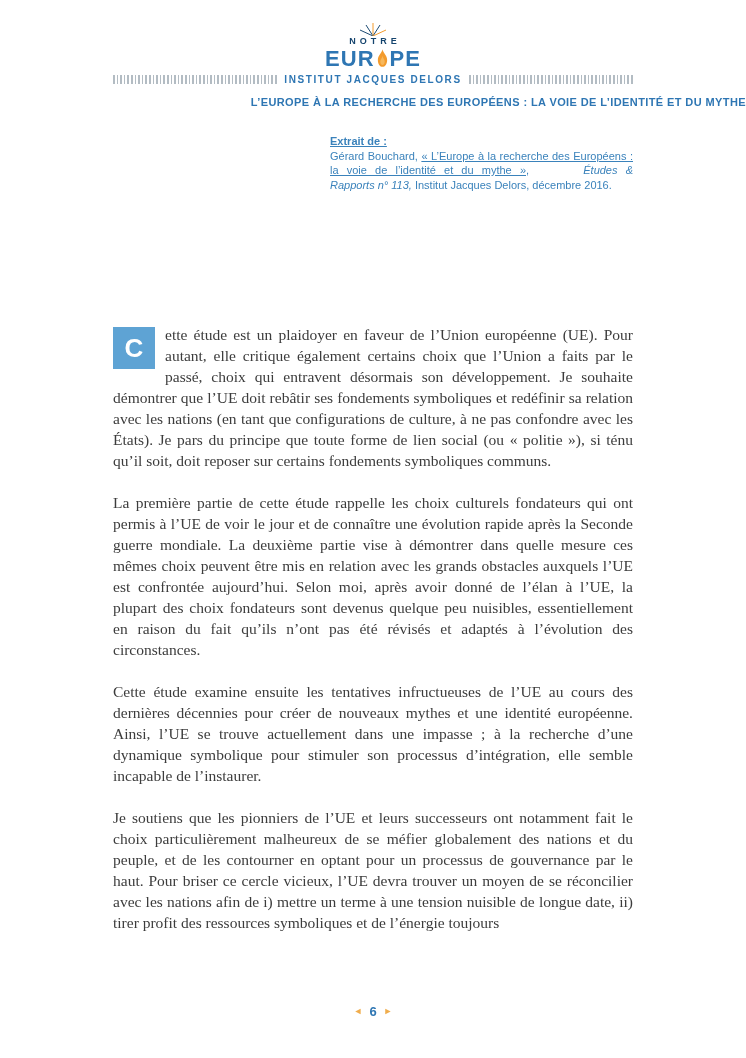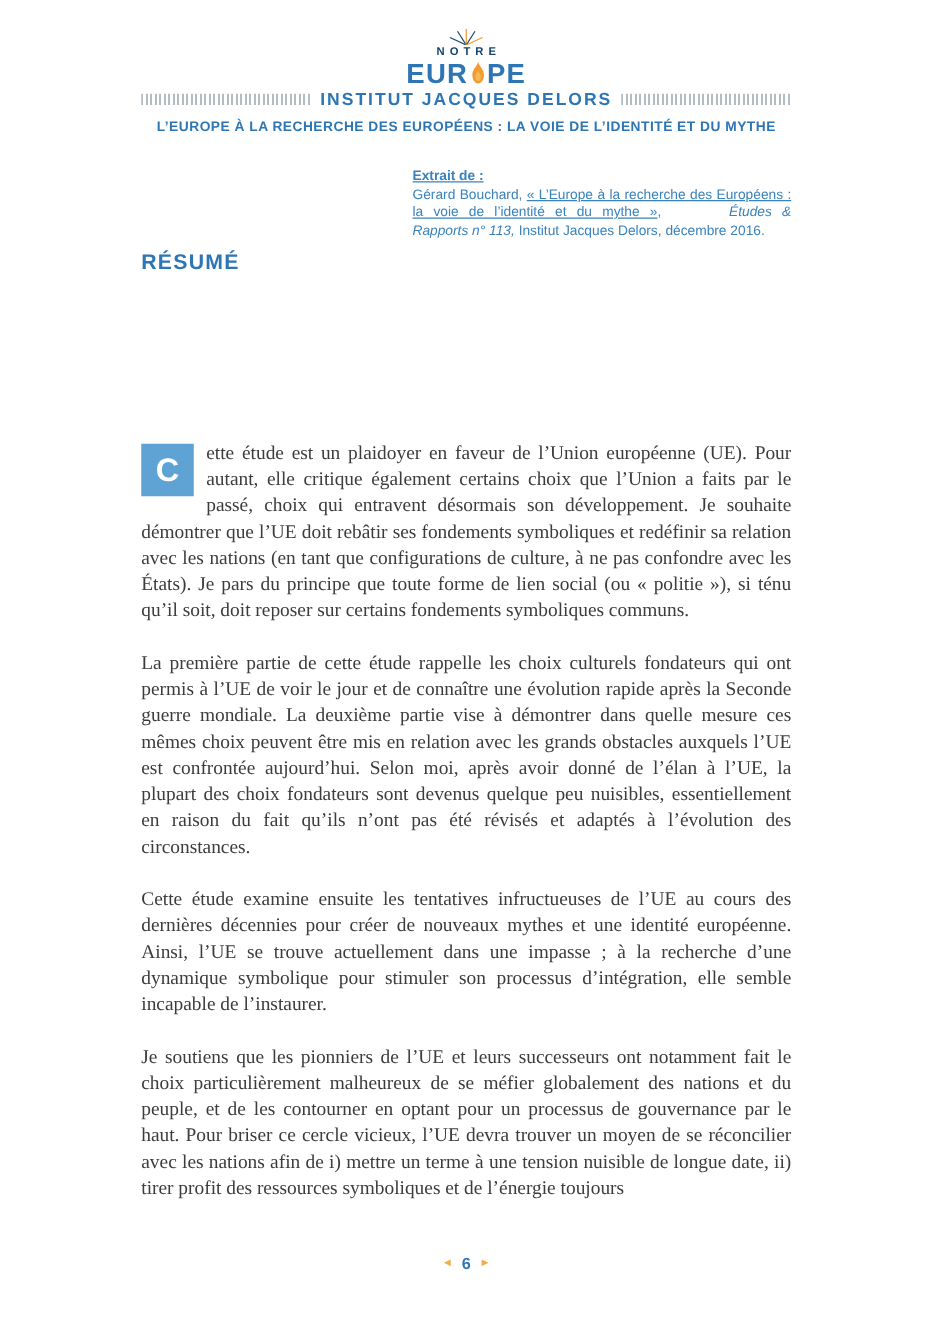--- a/index.html
+++ b/index.html
@@ -58,29 +58,29 @@
     height: 10px;
   }
   .stripe {
     flex: 1;
     height: 9px;
     background: repeating-linear-gradient(90deg, #b3bcc3 0, #b3bcc3 1.6px, transparent 1.6px, transparent 3.6px);
   }
   .logo-subtitle {
     font-family: "Liberation Sans", sans-serif;
     font-weight: bold;
-    font-size: 14px;
+    font-size: 10px;
     letter-spacing: 1.6px;
     color: #2e76b3;
     white-space: nowrap;
   }
 
   .doc-title {
     margin-top: 12px;
-    text-align: center;
+    text-align: right;
     font-family: "Liberation Sans", sans-serif;
     font-weight: bold;
     font-size: 11px;
     letter-spacing: 0.4px;
     color: #2e76b3;
   }
 
   
   .citation {
     margin: 26px 113px 0 330px;
@@ -174,21 +174,20 @@
     </div>
 
     <div class="doc-title">L’EUROPE À LA RECHERCHE DES EUROPÉENS : LA VOIE DE L’IDENTITÉ ET DU MYTHE</div>
   </header>
 
   <div class="citation">
     <div class="citation-label">Extrait de :</div>
     <p class="citation-text"><span>Gérard Bouchard, </span><a class="citation-link">« L’Europe à la recherche des Européens : la voie de l’identité et du mythe »</a><span>, </span><span class="citation-journal">Études &amp; Rapports n° 113,</span><span> Institut Jacques Delors, décembre 2016.</span></p>
   </div>
 
-  <h2 class="resume">RÉSUMÉ</h2>
 
   <main class="body-text">
     <p class="para"><span class="dropcap">C</span><span>ette étude est un plaidoyer en faveur de l’Union européenne (UE). Pour autant, elle critique également certains choix que l’Union a faits par le passé, choix qui entravent désormais son développement. Je souhaite démontrer que l’UE doit rebâtir ses fondements symboliques et redéfinir sa relation avec les nations (en tant que configurations de culture, à ne pas confondre avec les États). Je pars du principe que toute forme de lien social (ou « politie »), si ténu qu’il soit, doit reposer sur certains fondements symboliques communs.</span></p>
     <p class="para">La première partie de cette étude rappelle les choix culturels fondateurs qui ont permis à l’UE de voir le jour et de connaître une évolution rapide après la Seconde guerre mondiale. La deuxième partie vise à démontrer dans quelle mesure ces mêmes choix peuvent être mis en relation avec les grands obstacles auxquels l’UE est confrontée aujourd’hui. Selon moi, après avoir donné de l’élan à l’UE, la plupart des choix fondateurs sont devenus quelque peu nuisibles, essentiellement en raison du fait qu’ils n’ont pas été révisés et adaptés à l’évolution des circonstances.</p>
     <p class="para">Cette étude examine ensuite les tentatives infructueuses de l’UE au cours des dernières décennies pour créer de nouveaux mythes et une identité européenne. Ainsi, l’UE se trouve actuellement dans une impasse ; à la recherche d’une dynamique symbolique pour stimuler son processus d’intégration, elle semble incapable de l’instaurer.</p>
     <p class="para">Je soutiens que les pionniers de l’UE et leurs successeurs ont notamment fait le choix particulièrement malheureux de se méfier globalement des nations et du peuple, et de les contourner en optant pour un processus de gouvernance par le haut. Pour briser ce cercle vicieux, l’UE devra trouver un moyen de se réconcilier avec les nations afin de i) mettre un terme à une tension nuisible de longue date, ii) tirer profit des ressources symboliques et de l’énergie toujours</p>
   </main>
 
   <footer class="page-footer">
     <span class="arrow">◄</span><span class="page-num">6</span><span class="arrow">►</span>

